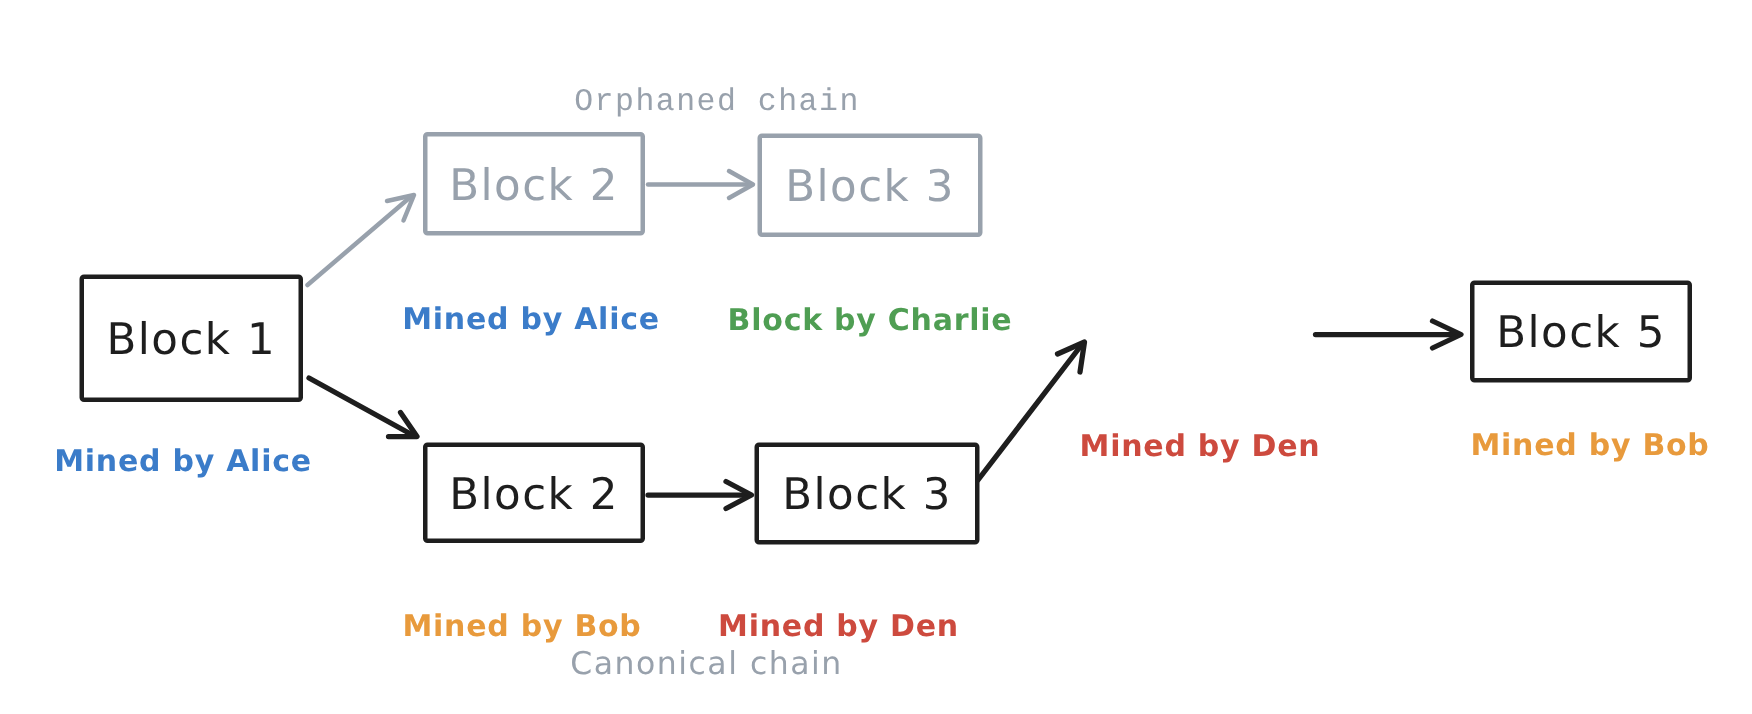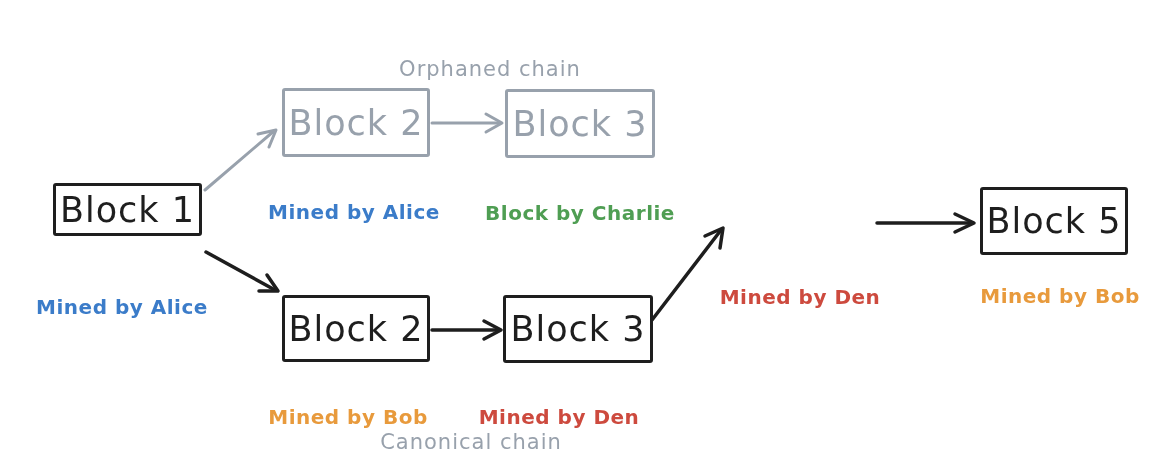--- a/index.html
+++ b/index.html
@@ -28,21 +28,21 @@
   }
   .block-box.ink {
     border: 3px solid var(--color-ink);
     color: var(--color-ink);
   }
   .block-box.gray {
     border: 3px solid var(--color-gray);
     color: var(--color-gray);
   }
   .block-label {
-    font-size: 35px;
+    font-size: 29px;
     letter-spacing: 1px;
     white-space: nowrap;
   }
   .miner-label {
     position: absolute;
     width: 220px;
     text-align: center;
     font-size: 20px;
     font-weight: 600;
     letter-spacing: 0.5px;
@@ -90,24 +90,24 @@
       <path d="M652,320 L721,230"></path>
       <path d="M705,236 L723,228 L720,248"></path>
     </g>
 
     <g stroke-width="3.5" stroke="#1e1e1e">
       <path d="M877,223 L971,223"></path>
       <path d="M955,214 L974,223 L955,232"></path>
     </g>
   </svg>
 
-  <div class="chain-label" style="left:360px; top:57px;">Orphaned chain</div>
+  <div class="chain-label" style="left:348px; top:57px;font-family:Liberation Mono, monospace;">Orphaned chain</div>
   <div class="chain-label" style="left:341px; top:430px;">Canonical chain</div>
 
-  <div class="block-box ink" style="left:53px; top:183px; width:149px; height:53px;">
+  <div class="block-box ink" style="left:53px; top:183px; width:149px; height:85px;">
     <span class="block-label">Block 1</span>
   </div>
   <div class="miner-label" style="left: 12px; top: 279px; color: rgb(59, 124, 201);">Mined by Alice</div>
 
   <div class="block-box gray" style="left:282px; top:88px; width:148px; height:69px;">
     <span class="block-label">Block 2</span>
   </div>
   <div class="miner-label" style="left: 244px; top: 184px; color: rgb(59, 124, 201);">Mined by Alice</div>
 
   <div class="block-box gray" style="left:505px; top:89px; width:150px; height:69px;">

